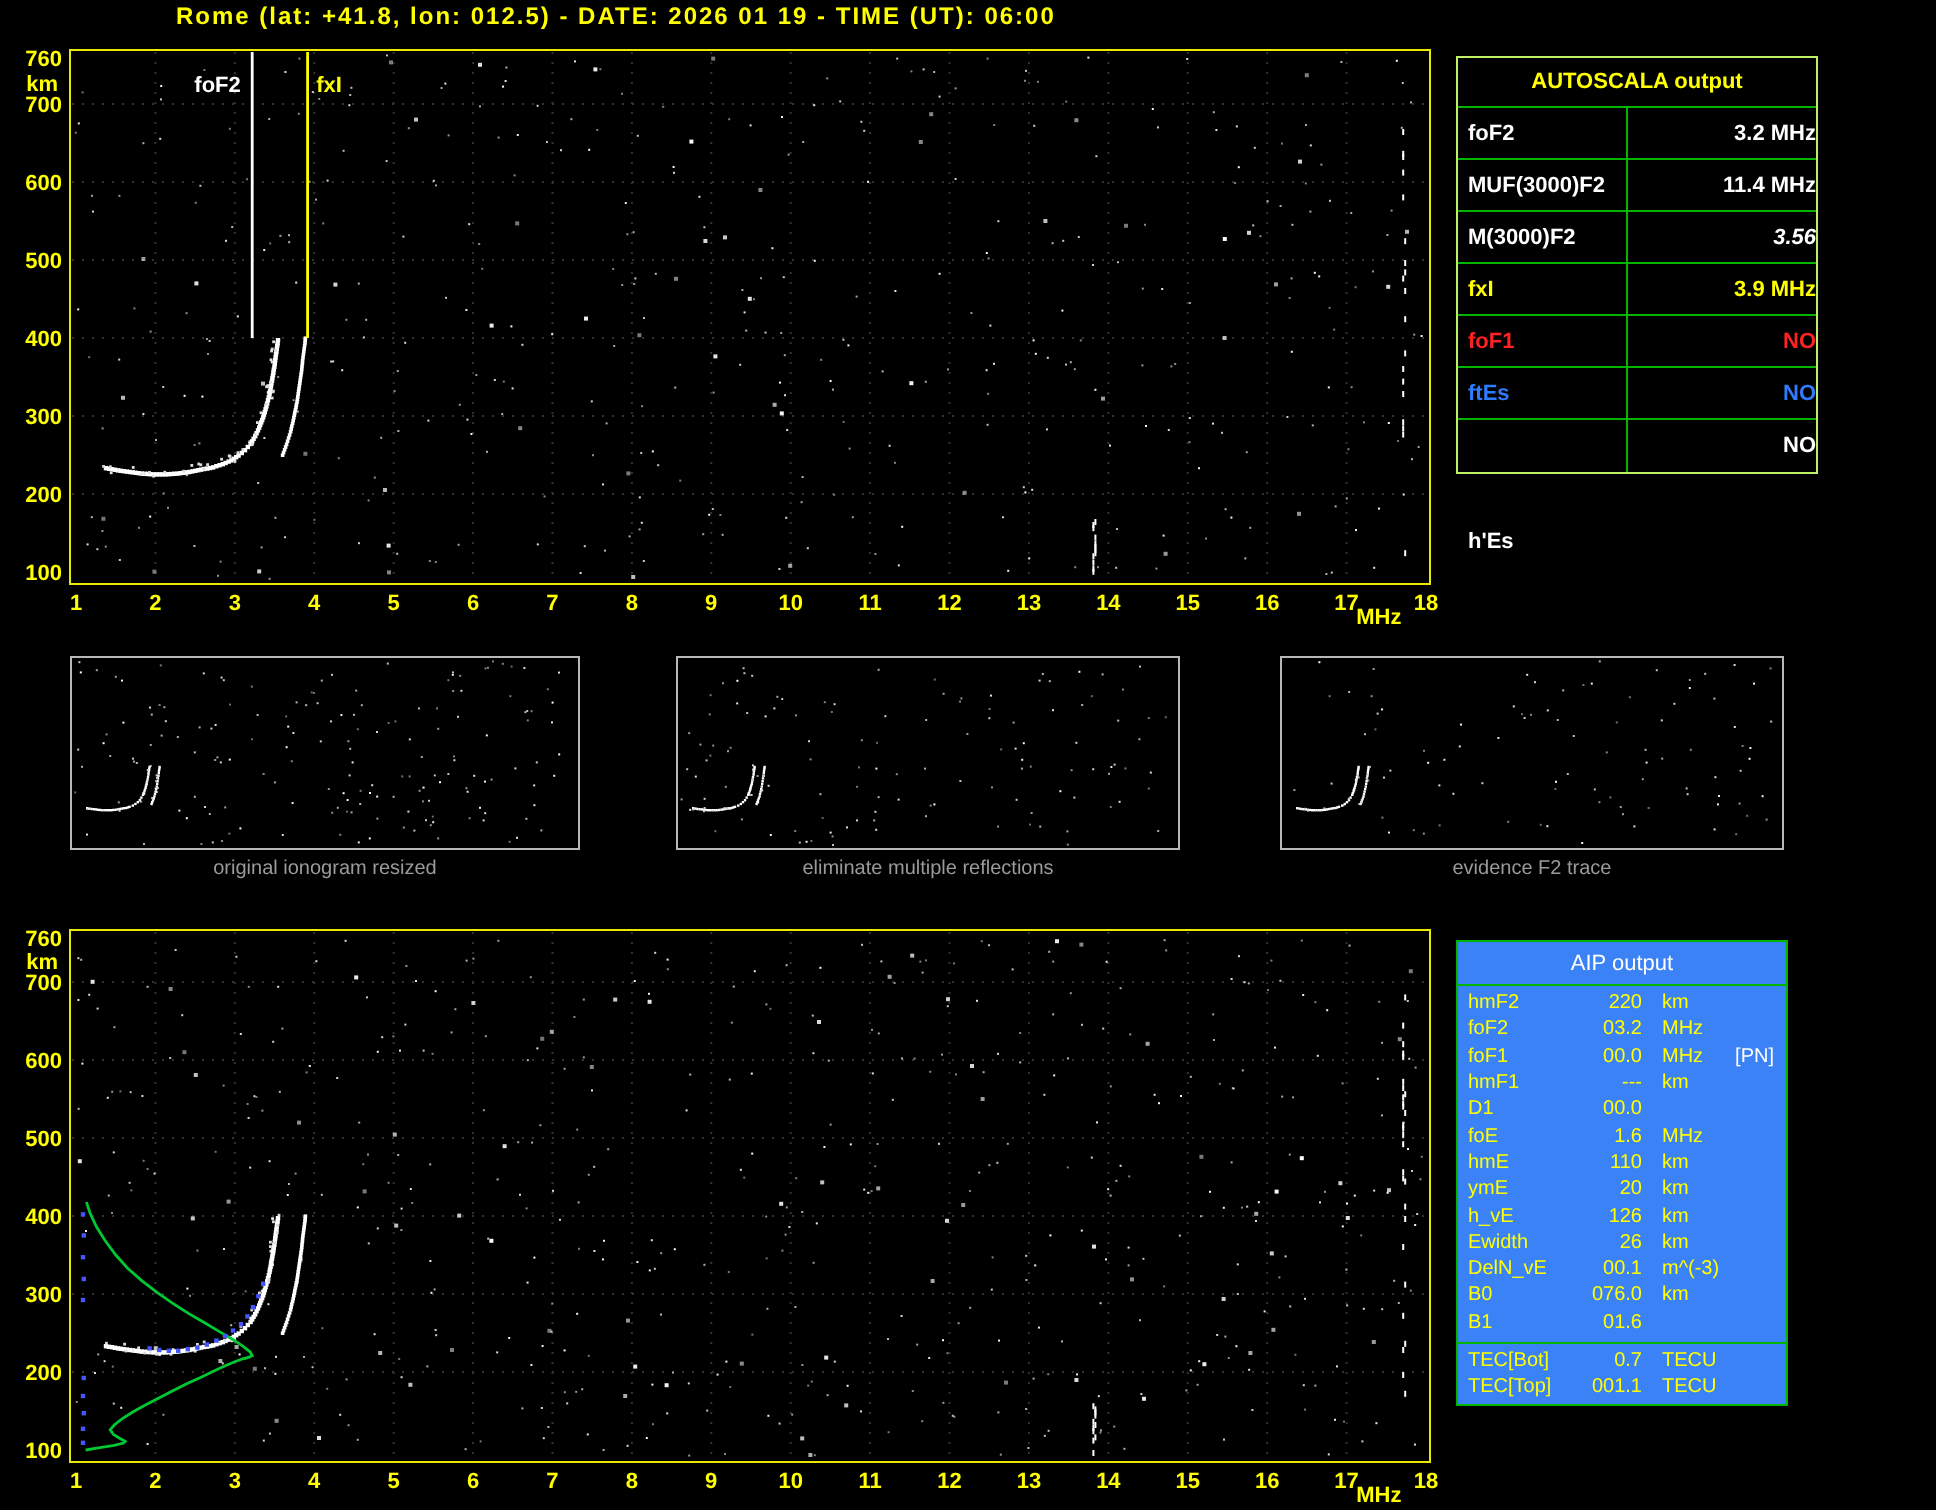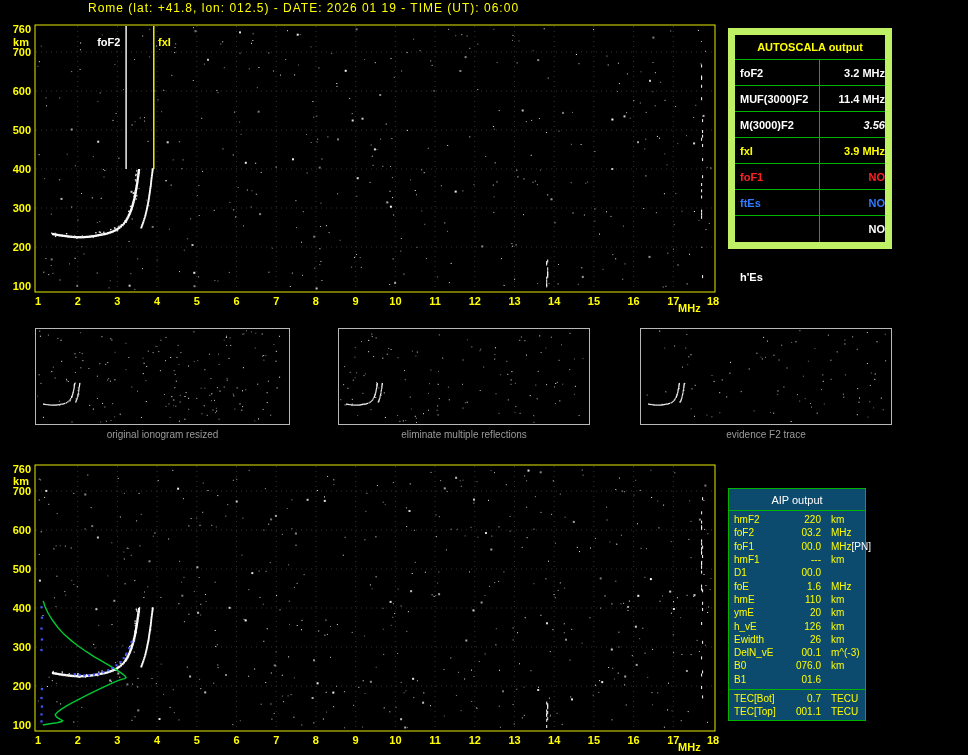--- a/index.html
+++ b/index.html
@@ -1,45 +1,45 @@
 <!DOCTYPE html>
 <html><head>
 <meta charset="utf-8">
 <style>
   *{margin:0;padding:0;box-sizing:border-box}
   html,body{background:#000}
   body{width:968px;height:755px;position:relative;overflow:hidden;
        font-family:"Liberation Sans",sans-serif;color:#fff}
   .abs{position:absolute}
-  #title{left:88px;top:1px;color:#ffff00;font-size:12px;font-weight:normal;letter-spacing:1px;white-space:nowrap}
+  #title{left:88px;top:1px;color:#ffff00;font-size:12px;font-weight:bold;letter-spacing:1px;white-space:nowrap}
   .chart-host{left:0;background:#000}
   #topChartHost{top:20px;width:730px;height:300px}
   #bottomChartHost{top:460px;width:730px;height:295px}
 
   
-  #autoscala{left:728px;top:28px;width:164px;border:7px solid #bef264;background:#000}
+  #autoscala{left:728px;top:28px;width:181px;border:1px solid #bef264;background:#000}
   #autoscala .tbl-title{height:25px;line-height:25px;text-align:center;color:#ffff00;
       font-size:11px;font-weight:bold;border-bottom:1px solid #00b400}
   .as-row{display:flex;height:26px;border-bottom:1px solid #00b400;font-size:11px;font-weight:bold}
   .as-row:last-child{border-bottom:none}
   .as-label{flex:0 0 84px;padding-left:5px;line-height:26px}
   .as-value{flex:1;border-left:1px solid #00b400;text-align:right;line-height:26px}
 
   
   .thumb{top:328px;height:97px;border:1px solid #b8b8b8;background:#000;overflow:hidden}
   #thumb0{left:35px;width:255px}
   #thumb1{left:338px;width:252px}
   #thumb2{left:640px;width:252px}
   .thumb-cap{top:429px;height:14px;color:#9a9a9a;font-size:10px;text-align:center}
   #cap0{left:35px;width:255px}
   #cap1{left:338px;width:252px}
   #cap2{left:640px;width:252px}
 
   
-  #aip{left:728px;top:488px;width:138px;border:1px solid #00b400;background:#0c4a6e;padding-bottom:2px}
+  #aip{left:728px;top:470px;width:166px;border:1px solid #00b400;background:#3b82f6;padding-bottom:2px}
   #aip .aip-title{height:22px;line-height:22px;text-align:center;color:#ffffff;
       font-size:11px;border-bottom:1px solid #00b400;margin-bottom:2px}
   .aip-row{display:flex;height:13.3px;align-items:center;font-size:10px;color:#ffff00;white-space:nowrap}
   .aip-label{flex:0 0 56px;padding-left:5px}
   .aip-value{flex:0 0 36px;text-align:right}
   .aip-unit{padding-left:10px}
   .aip-flag{margin-left:auto;padding-right:6px;color:#ffffff}
   #tecRows{border-top:1px solid #00b400;margin-top:3px;padding-top:2px}
 </style>
 </head>

